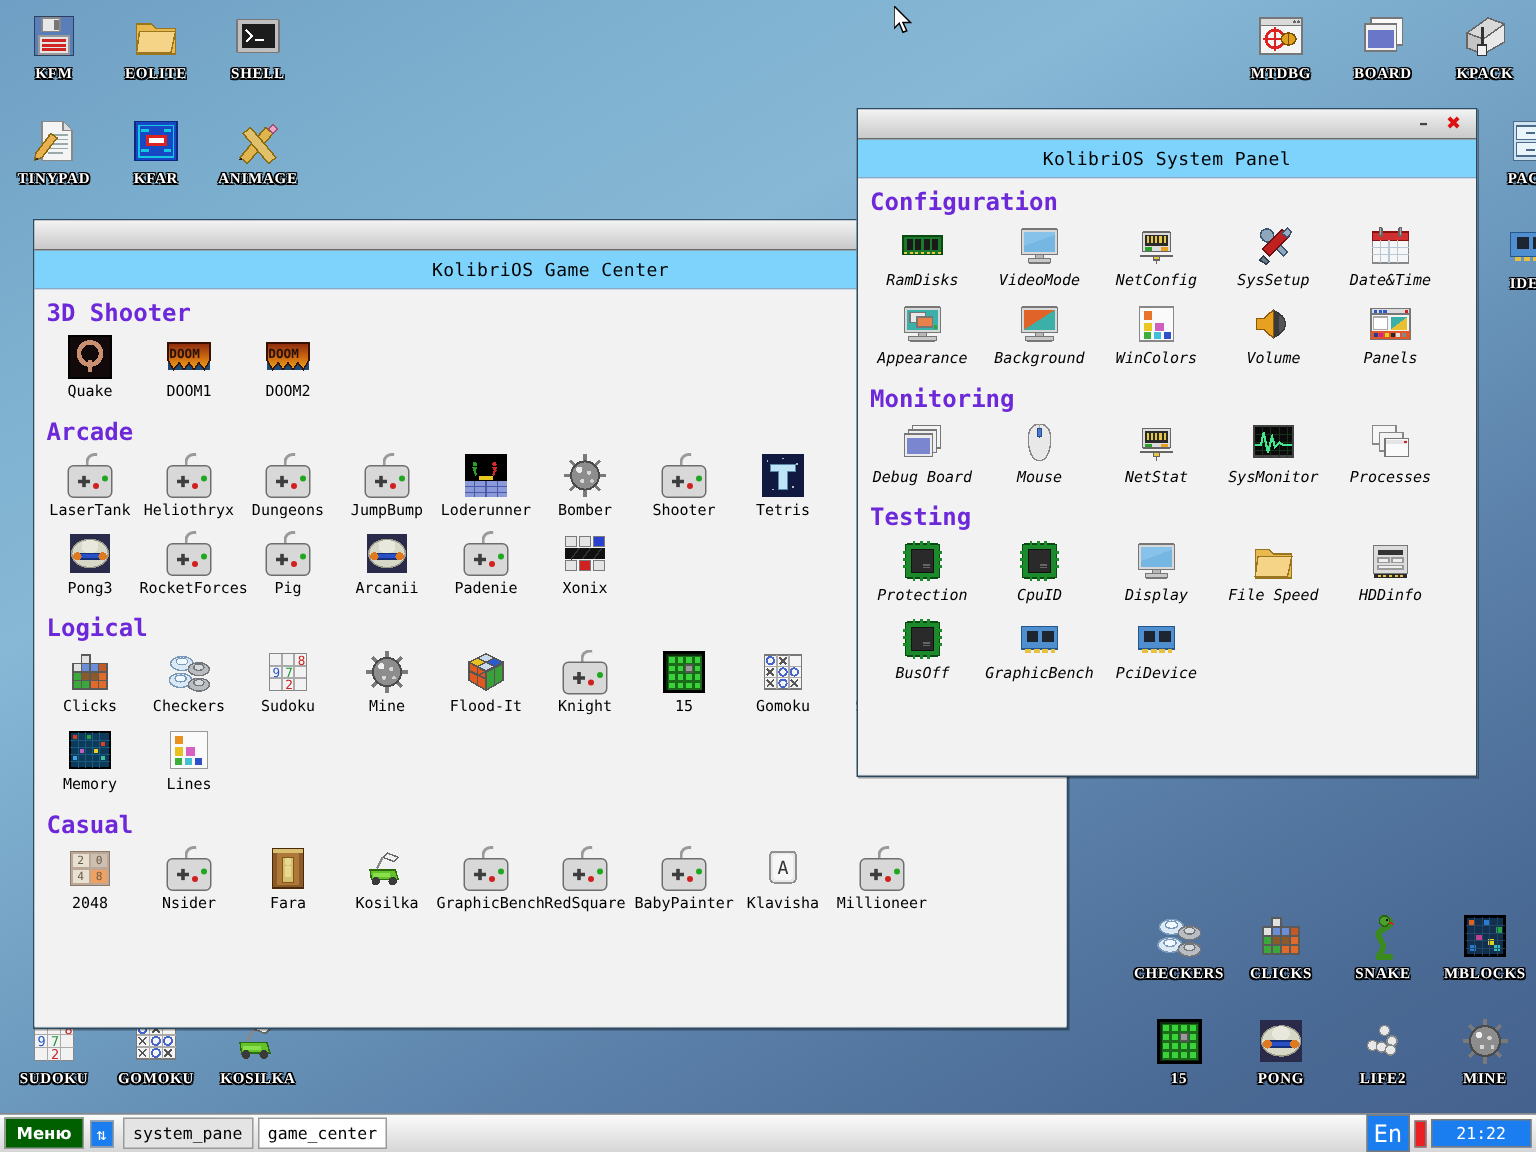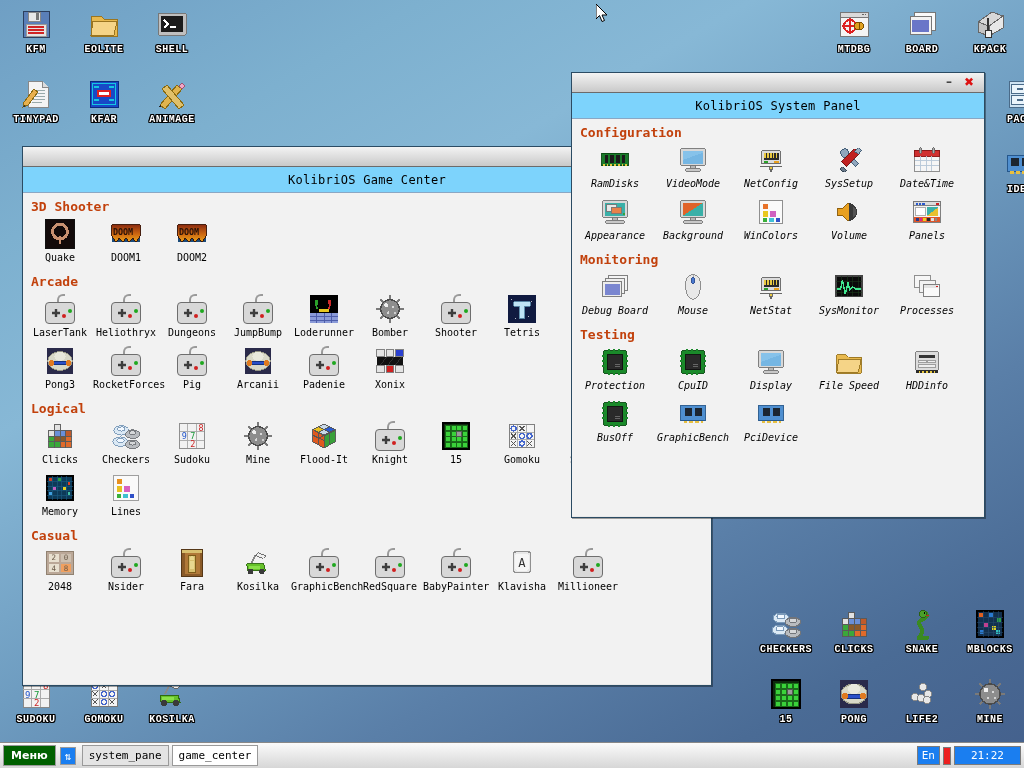--- a/index.html
+++ b/index.html
@@ -8,21 +8,21 @@
     font-family: "DejaVu Sans Mono", monospace;
     background: linear-gradient(150deg, #6f9fc4 0%, #7db0cf 18%, #87b8d6 32%, #6e9cc0 52%, #5a7fa8 70%, #4a6b95 86%, #44608c 100%);
     position:relative; -webkit-font-smoothing:none;
   }
 
   
   .dicon { position:absolute; width:68px; text-align:center; cursor:default; }
   .dicon .glyph { width:32px; height:32px; margin:0 auto; position:relative; }
   .dicon .lbl {
     margin-top:4px; font-size:10px; font-weight:bold; color:#fff;
-    letter-spacing:.5px; font-family:Liberation Mono, monospace;
+    letter-spacing:.5px; font-family:Liberation Serif, serif;
     text-shadow: -1px 0 #000, 0 -1px #000, 1px 0 #000, 0 1px #000,
                  -1px -1px #000, 1px -1px #000, -1px 1px #000, 1px 1px #000;
     white-space:nowrap;
   }
 
   
   .win { position:absolute; background:#e9e9e9; border:1px solid #2b4b63;
          box-shadow: 1px 1px 0 rgba(0,0,0,.35); }
   .win .tbar { height:20px; background:linear-gradient(#f3f3f3,#c9c9c9);
                border-bottom:1px solid #6b6b6b; position:relative; }
@@ -31,21 +31,21 @@
                font-size:12px; color:#000; font-family:"DejaVu Sans Mono", monospace;
                letter-spacing:.3px; }
   .win .body { background:#f2f2f2; overflow:hidden; height:calc(100% - 47px); }
   .btn-min, .btn-close { position:absolute; top:3px; width:14px; height:14px;
       font-size:12px; line-height:13px; text-align:center; cursor:pointer;
       font-family:"DejaVu Sans", sans-serif; }
   .btn-min { right:28px; color:#444; font-weight:bold; }
   .btn-close { right:8px; color:#d11; font-weight:bold; }
 
   
-  .sect { font-size:13px; font-weight:bold; color:#c2410c; padding:6px 0 2px 8px;
+  .sect { font-size:16px; font-weight:bold; color:#6d28d9; padding:6px 0 2px 8px;
           font-family:"DejaVu Sans Mono", monospace; }
   .grid { display:flex; flex-wrap:wrap; padding-left:4px; }
   .app { width:66px; text-align:center; padding:3px 0 5px; cursor:pointer; }
   .app .glyph { width:30px; height:30px; margin:0 auto; position:relative; }
   .app .lbl { margin-top:3px; font-size:10px; color:#000; white-space:nowrap;
               font-family:"DejaVu Sans Mono", monospace; }
   .sp-grid .app { width:78px;font-style:italic; }
 
   
   #taskbar { position:absolute; left:0; bottom:0; width:1024px; height:26px;
@@ -55,21 +55,21 @@
              padding:3px 7px; border:1px solid #9a9a9a; margin-right:4px; cursor:pointer;
              font-family:"DejaVu Sans", sans-serif; }
   .tb-arrows { background:#1a7ef0; color:#fff; font-size:11px; width:16px; height:18px;
                text-align:center; line-height:17px; border:1px solid #9a9a9a;
                margin-right:6px; cursor:pointer; }
   .tb-task { background:#e4e4e4; border:1px solid #9a9a9a; font-size:11px;
              padding:3px 6px; margin-right:3px; cursor:pointer;
              font-family:"DejaVu Sans Mono", monospace; }
   .tb-task.active { background:#fff; }
   .tb-right { margin-left:auto; display:flex; align-items:center; }
-  .tb-lang { background:#1a7ef0; color:#fff; font-size:11px; padding:2px 4px;
+  .tb-lang { background:#1a7ef0; color:#fff; font-size:16px; padding:2px 4px;
              border:1px solid #7a7a7a; cursor:pointer; }
   .tb-red { width:8px; height:18px; background:#ec2020; border:1px solid #7a7a7a;
             margin:0 3px; }
   .tb-clock { background:#1a7ef0; color:#fff; font-size:11px; padding:2px 16px;
               border:1px solid #7a7a7a; font-family:"DejaVu Sans Mono", monospace; }
 
   
   #cursor { position:absolute; left:596px; top:4px; width:12px; height:19px; }
 
   

